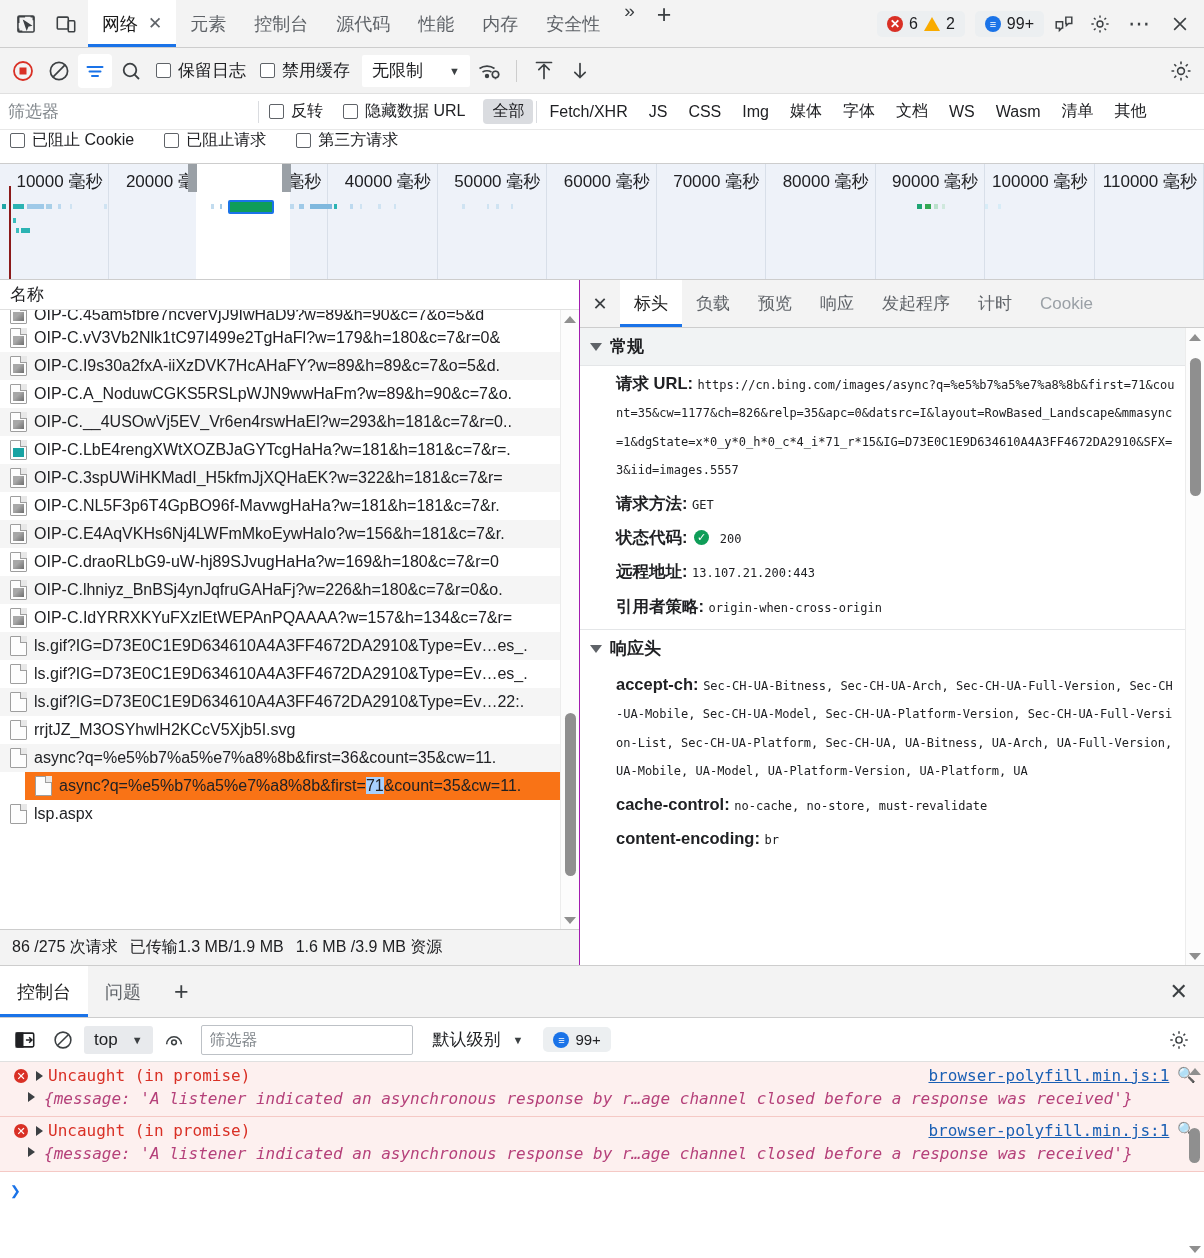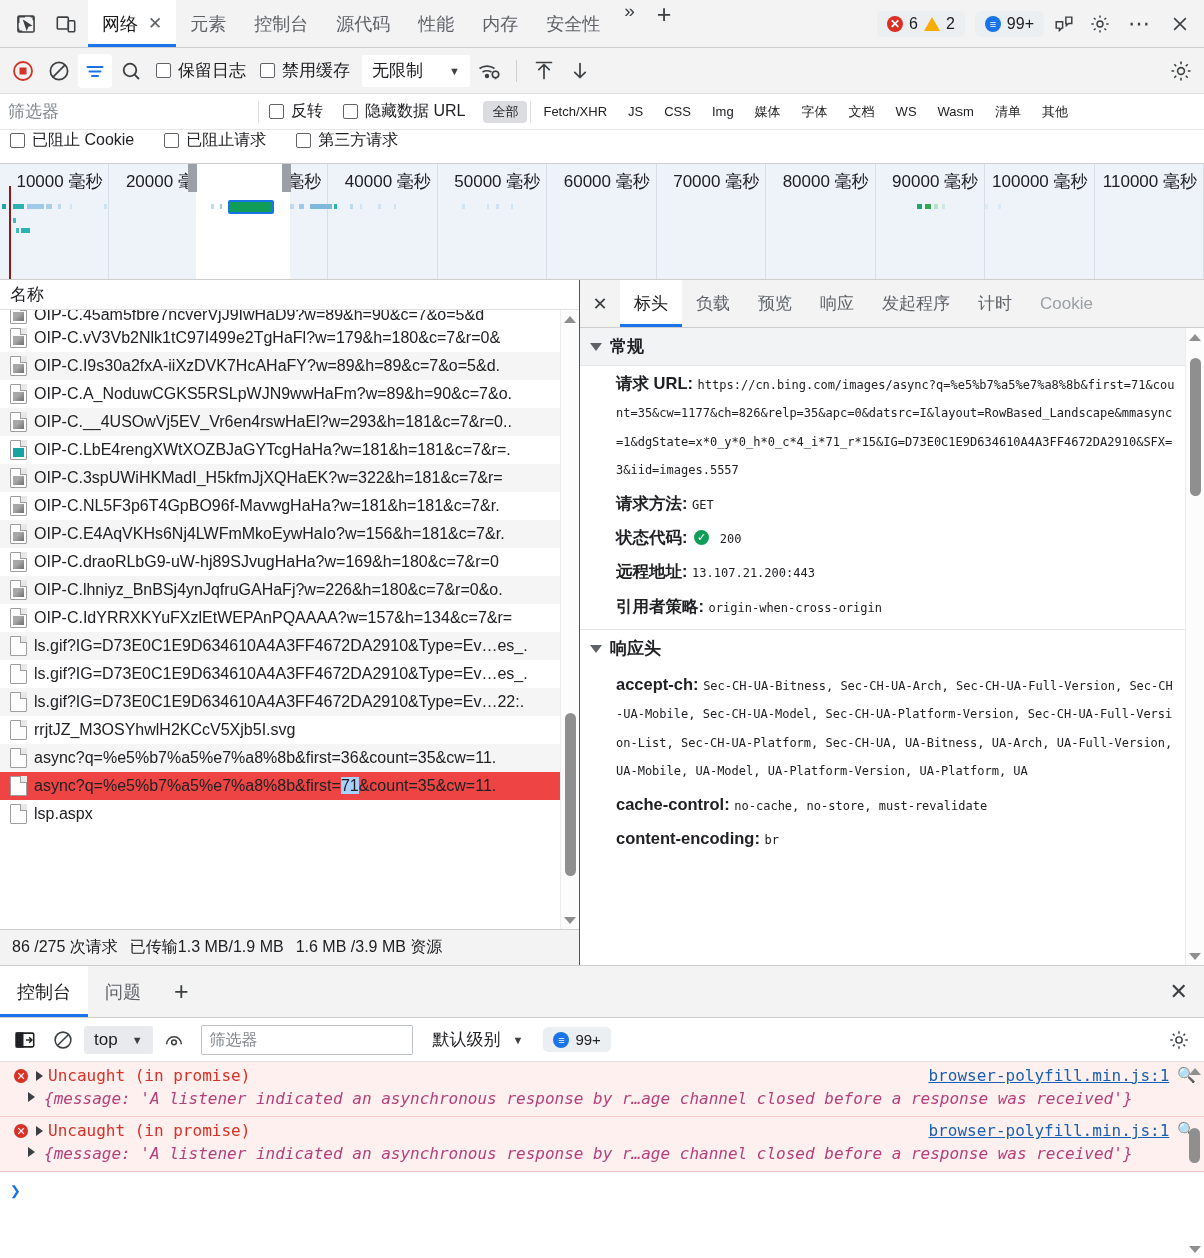--- a/index.html
+++ b/index.html
@@ -83,21 +83,21 @@
     background: #ffffff; border-bottom: 1px solid #e8e8e8; padding: 0 0 0 0;
   }
   .filter-input {
     width: 258px; height: 100%; border: none; outline: none; font-size: 17px; color: #5f6368;
     padding: 0 8px; background: transparent; font-family: "Liberation Sans", sans-serif;
   }
   .filter-input::placeholder { color: #80868b; }
   .fdiv { width: 1px; height: 22px; background: #dadce0; }
   .frow-chk { display: flex; align-items: center; gap: 7px; font-size: 16px; color: #202124; cursor: pointer; padding: 0 10px; white-space: nowrap; }
   .type-pill {
-    font-size: 13px; color: #202124; padding: 2px 9px; border-radius: 4px; cursor: pointer; white-space: nowrap;
+    font-size: 16px; color: #202124; padding: 2px 9px; border-radius: 4px; cursor: pointer; white-space: nowrap;
   }
   .type-pill.sel { background: #dadce0; }
   .types { display: flex; align-items: center; gap: 3px; padding-left: 8px; }
 
   
   .blockedrow {
     height: 34px; min-height: 34px; display: flex; align-items: flex-start;
     background: #ffffff; border-bottom: 1px solid #cdcdcd; padding-left: 10px; gap: 10px;
   }
 
@@ -125,21 +125,21 @@
   .reqhead {
     height: 30px; min-height: 30px; display: flex; align-items: center;
     font-size: 17px; color: #202124; padding-left: 10px; border-bottom: 1px solid #e0e0e0; background: #fff;
   }
   .reqlist { flex: 1; overflow: hidden; position: relative; }
   .req-row {
     height: 28px; display: flex; align-items: center; gap: 7px; padding-left: 10px;
     font-size: 16px; color: #202124; white-space: nowrap; overflow: hidden; cursor: pointer;
   }
   .req-row.alt { background: #f5f5f5; }
-  .req-row.sel { background: #ef4444; }
+  .req-row.sel { background: #f97316; margin-left: 25px; }
   .req-row.clipped { height: 14px; align-items: flex-end; overflow: hidden; }
   .fileicon {
     width: 17px; height: 20px; flex-shrink: 0; position: relative;
     background: #fdfdfd; border: 1px solid #9e9e9e; border-radius: 1px;
   }
   .fileicon::after {
     content: ""; position: absolute; top: -1px; right: -1px; width: 6px; height: 6px;
     background: #e8e8e8; border-left: 1px solid #9e9e9e; border-bottom: 1px solid #9e9e9e;
   }
   .fileicon .thumb {

